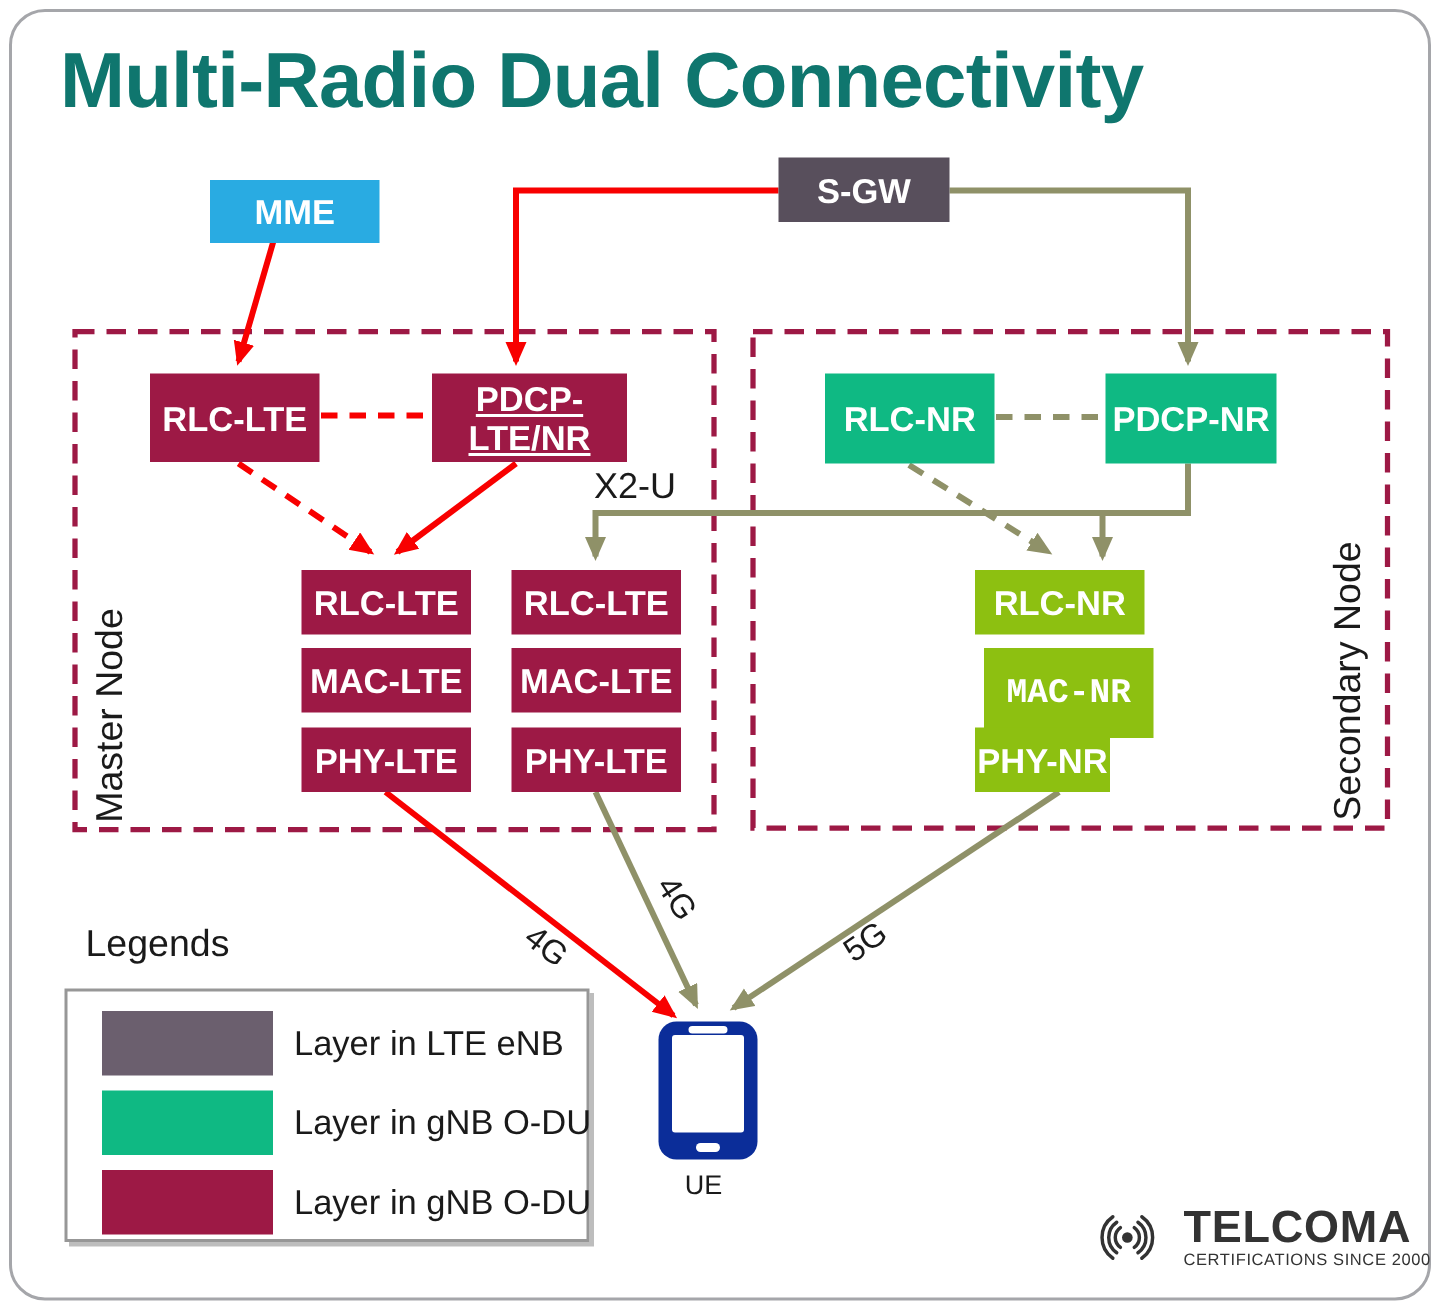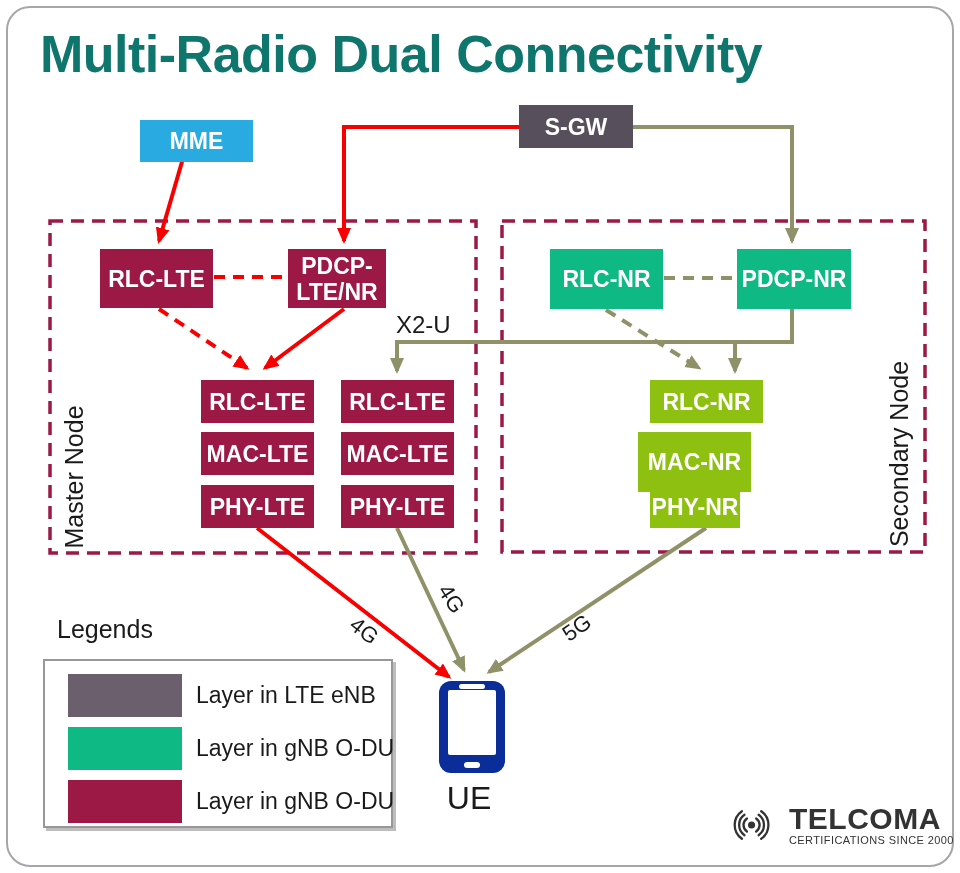--- a/index.html
+++ b/index.html
@@ -32,21 +32,21 @@
   .rot-label{position:absolute;transform:translate(-50%,-50%) rotate(var(--rot));white-space:nowrap;font-size:22px;font-weight:500;color:var(--c-ink);}
   .legend-title{position:absolute;left:57px;top:615px;font-size:25px;font-weight:500;}
   .legend-box{position:absolute;left:43px;top:659px;width:350px;height:169px;background:#fff;border:2px solid #979797;box-shadow:3px 3px 0 0 #bdbdbd;}
   .legend-row{position:absolute;left:10px;width:330px;height:43px;display:flex;align-items:center;padding-left:13px;}
   .legend-swatch{width:114px;height:43px;flex:none;}
   .legend-label{margin-left:14px;font-size:23px;font-weight:500;white-space:nowrap;}
   .phone{position:absolute;left:439px;top:681px;width:66px;height:92px;background:var(--c-navy);border-radius:12px;}
   .phone .screen{position:absolute;left:9px;top:9px;width:48px;height:65px;background:#fff;border-radius:2px;}
   .phone .speaker{position:absolute;left:20px;top:3px;width:26px;height:5px;background:#fff;border-radius:3px;}
   .phone .homebar{position:absolute;left:25px;top:81px;width:16px;height:6px;background:#fff;border-radius:3px;}
-  .ue-label{position:absolute;left:469px;top:780px;transform:translateX(-50%);font-size:32px;font-weight:500;text-align:center;}
+  .ue-label{position:absolute;left:469px;top:780px;transform:translateX(-50%);font-size:18px;font-weight:500;text-align:center;}
   .logo{position:absolute;left:725px;top:804px;display:flex;align-items:center;gap:10px;color:var(--c-logogray);}
   .logo .brand{font-size:30px;font-weight:700;letter-spacing:0.5px;line-height:28px;}
   .logo .tagline{font-size:11px;font-weight:500;letter-spacing:0.4px;margin-top:1px;white-space:nowrap;}
 </style>
 </head>
 <body>
 
 <div class="canvas">
 
   <div class="frame"></div>
@@ -87,21 +87,21 @@
   </div>
   <div class="box slate" style="left:519px;top:105px;width:114px;height:43px;">
     <span>S-GW</span>
   </div>
 
   <div class="annot" style="left:396px;top:311px;font-size:24px;text-align:center;">X2-U</div>
 
   <div class="box maroon" style="left:100px;top:249px;width:113px;height:59px;">
     <span>RLC-LTE</span>
   </div>
-  <div class="box maroon" style="left:288px;top:249px;width:98px;height:59px;">
+  <div class="box maroon" style="left:288px;top:249px;width:130px;height:59px;text-decoration:underline;">
     <span>
       <span style="display:block;">PDCP-</span>
       <span style="display:block;">LTE/NR</span>
     </span>
   </div>
 
   <div class="box emerald" style="left:550px;top:249px;width:113px;height:60px;">
     <span>RLC-NR</span>
   </div>
   <div class="box emerald" style="left:737px;top:249px;width:114px;height:60px;">
@@ -124,21 +124,21 @@
   <div class="box maroon" style="left:341px;top:432px;width:113px;height:43px;">
     <span>MAC-LTE</span>
   </div>
   <div class="box maroon" style="left:341px;top:485px;width:113px;height:43px;">
     <span>PHY-LTE</span>
   </div>
 
   <div class="box lime" style="left:650px;top:380px;width:113px;height:43px;">
     <span>RLC-NR</span>
   </div>
-  <div class="box lime" style="left:638px;top:432px;width:113px;height:60px;">
+  <div class="box lime" style="left:656px;top:432px;width:113px;height:60px;font-family:Liberation Mono, monospace;">
     <span>MAC-NR</span>
   </div>
   <div class="box lime" style="left:650px;top:485px;width:90px;height:43px;">
     <span>PHY-NR</span>
   </div>
 
   <div class="v-label" style="left:74px;top:477px;">Master Node</div>
   <div class="v-label" style="left:899px;top:454px;">Secondary Node</div>
 
   <div class="rot-label" style="--rot:38deg;left:364px;top:631px;">4G</div>

